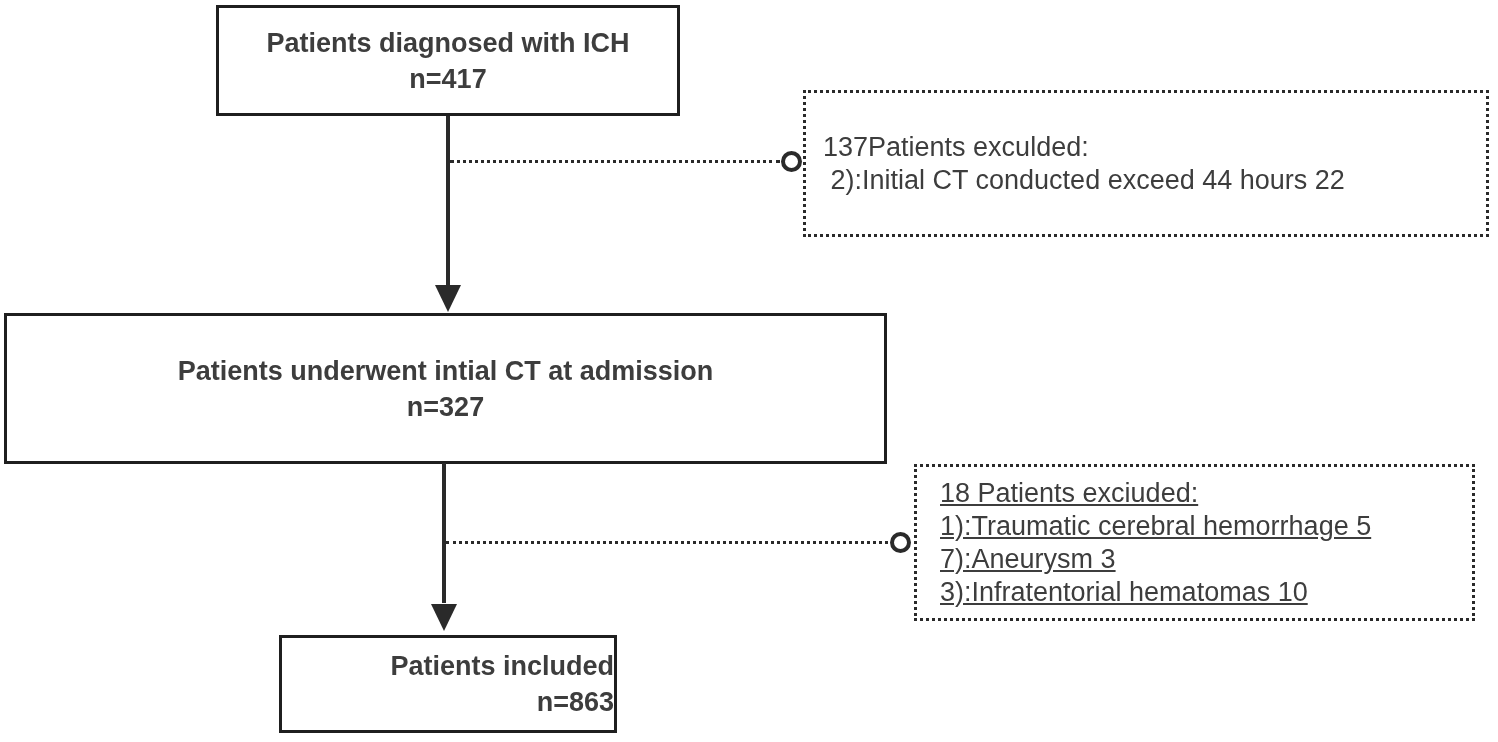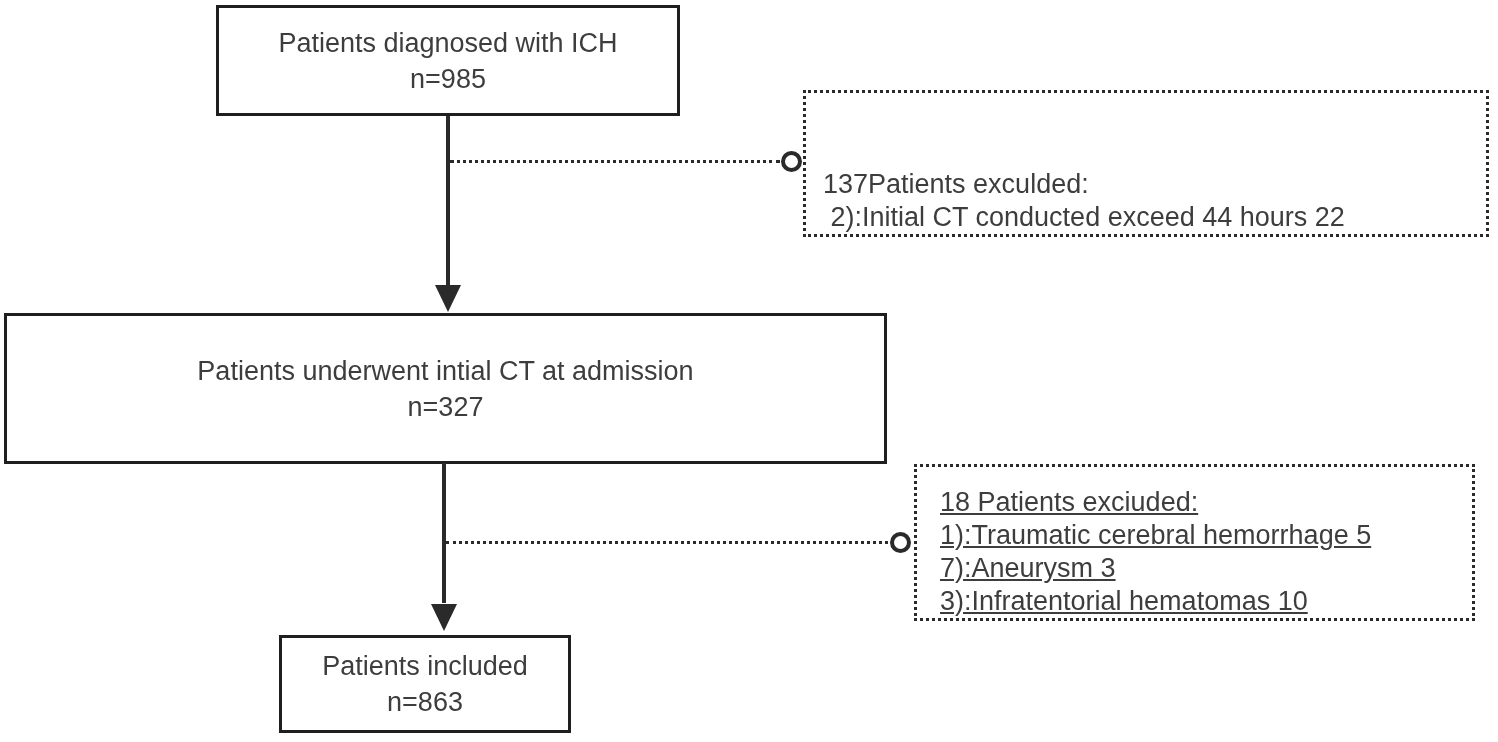--- a/index.html
+++ b/index.html
@@ -21,35 +21,36 @@
     border: 3px solid #1f1f1f;
     background: #ffffff;
     display: flex;
     flex-direction: column;
     align-items: center;
     justify-content: center;
     text-align: center;
     font-size: 27px;
     line-height: 36px;
     box-sizing: border-box;
+    font-weight: bold;
   }
   #box-top    { left: 216px; top: 5px;   width: 464px; height: 111px; }
   #box-middle { left: 4px;   top: 313px; width: 883px; height: 151px; }
-  #box-bottom { left: 279px; top: 635px; width: 292px; height: 98px;  }
+  #box-bottom { left: 279px; top: 635px; width: 338px; height: 98px; align-items: flex-end;  }
 
   .excl-box {
     position: absolute;
     border: 3px dotted #2a2a2a;
     background: #ffffff;
     box-sizing: border-box;
     font-size: 27px;
     line-height: 33px;
     display: flex;
     flex-direction: column;
-    justify-content: flex-end;
+    justify-content: center;
   }
   #excl-1 { left: 803px; top: 90px;  width: 686px; height: 147px; padding-left: 17px; }
   #excl-2 { left: 914px; top: 464px; width: 561px; height: 157px; padding-left: 23px; text-decoration: underline; }
   .dline { white-space: pre; }
 
   .vline {
     position: absolute;
     width: 4px;
     background: #2a2a2a;
   }
@@ -87,21 +88,21 @@
   #circle-1 { left: 781px; top: 151px; }
   #circle-2 { left: 890px; top: 532px; }
 </style>
 </head>
 <body>
 
 <div class="canvas">
 
   <div class="node-box" id="box-top">
     <div>Patients diagnosed with ICH</div>
-    <div>n=985</div>
+    <div>n=417</div>
   </div>
 
   <div class="node-box" id="box-middle">
     <div>Patients underwent intial CT at admission</div>
     <div>n=327</div>
   </div>
 
   <div class="node-box" id="box-bottom">
     <div>Patients included</div>
     <div>n=863</div>

